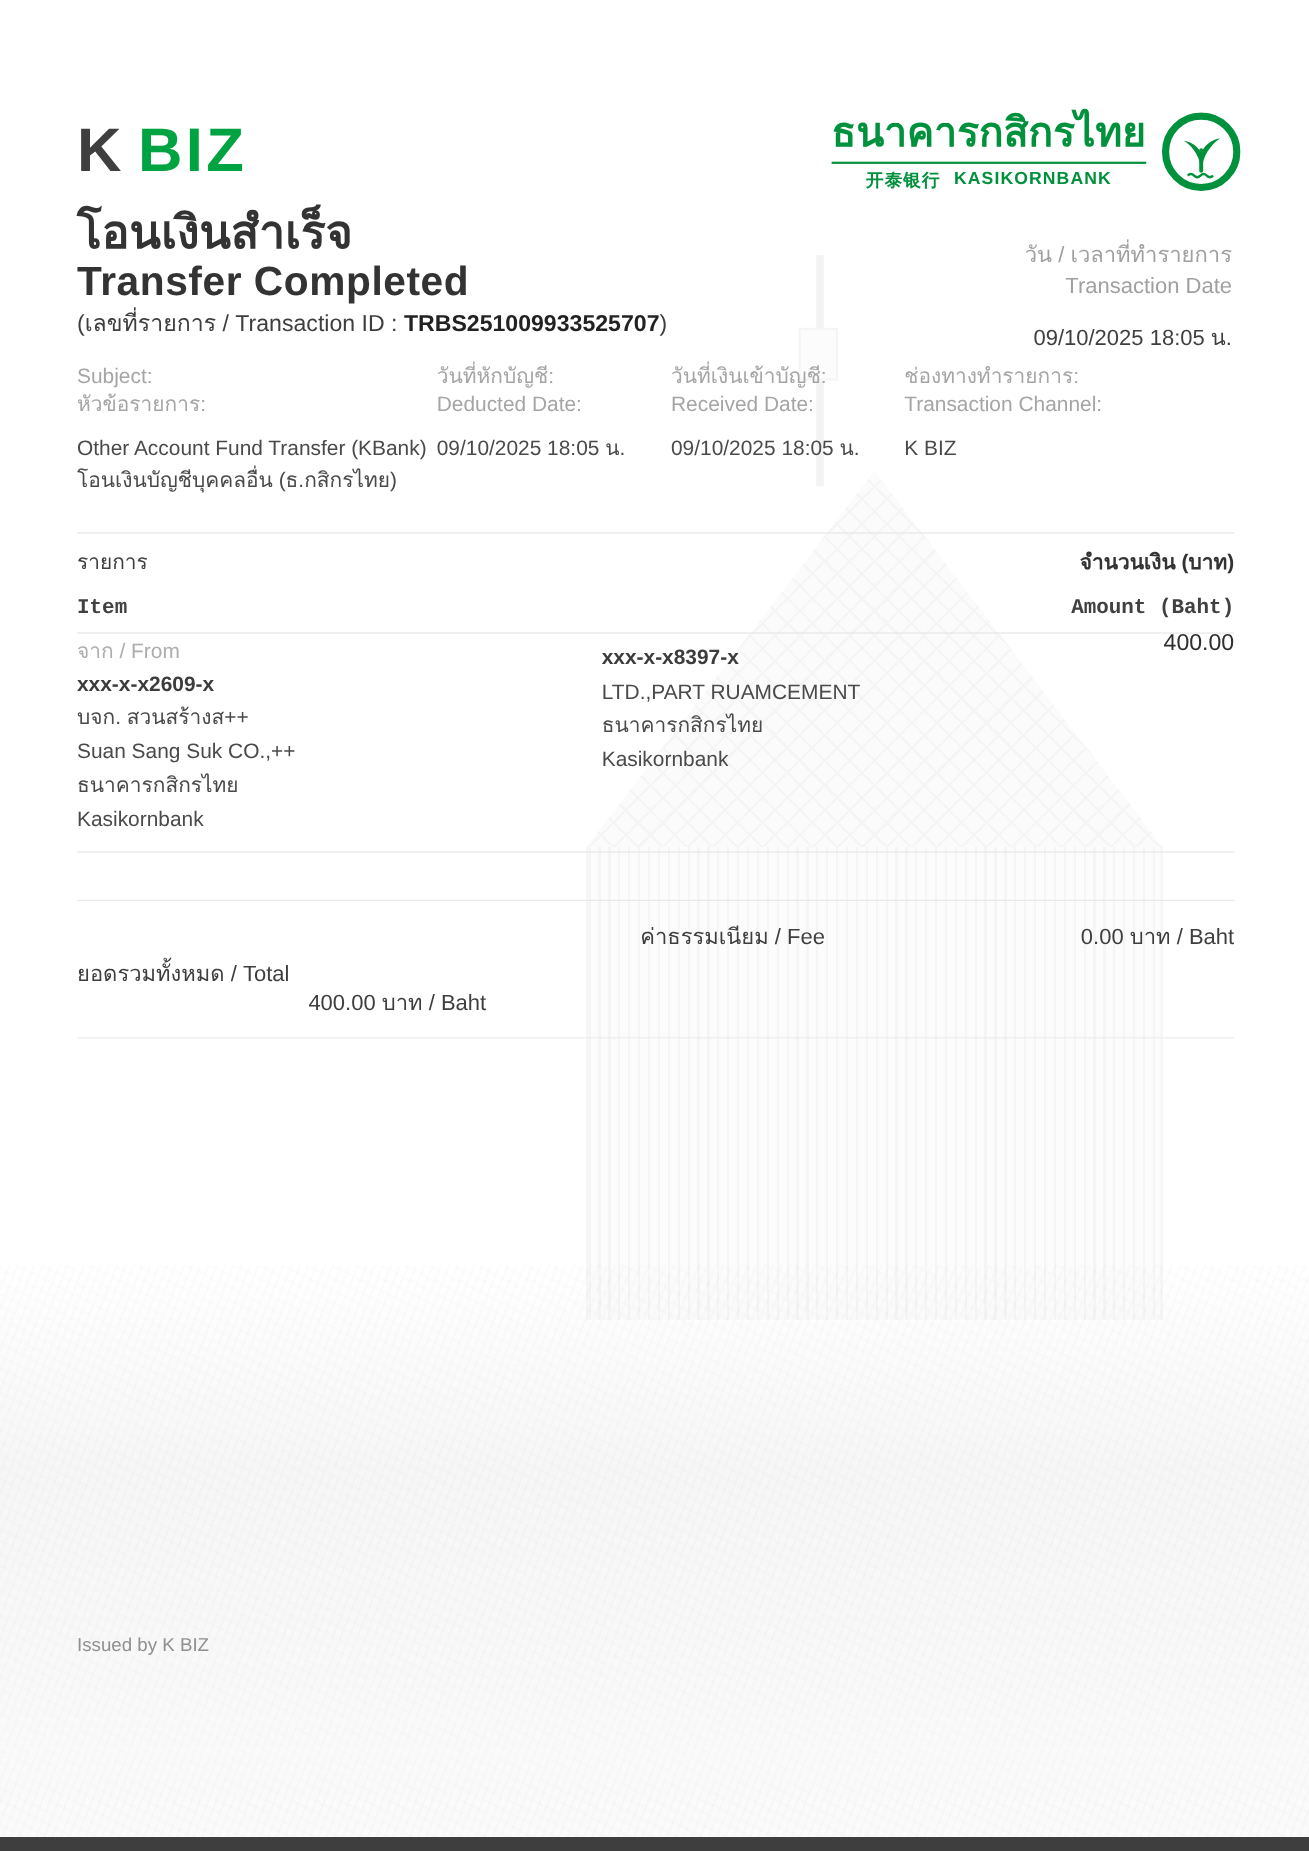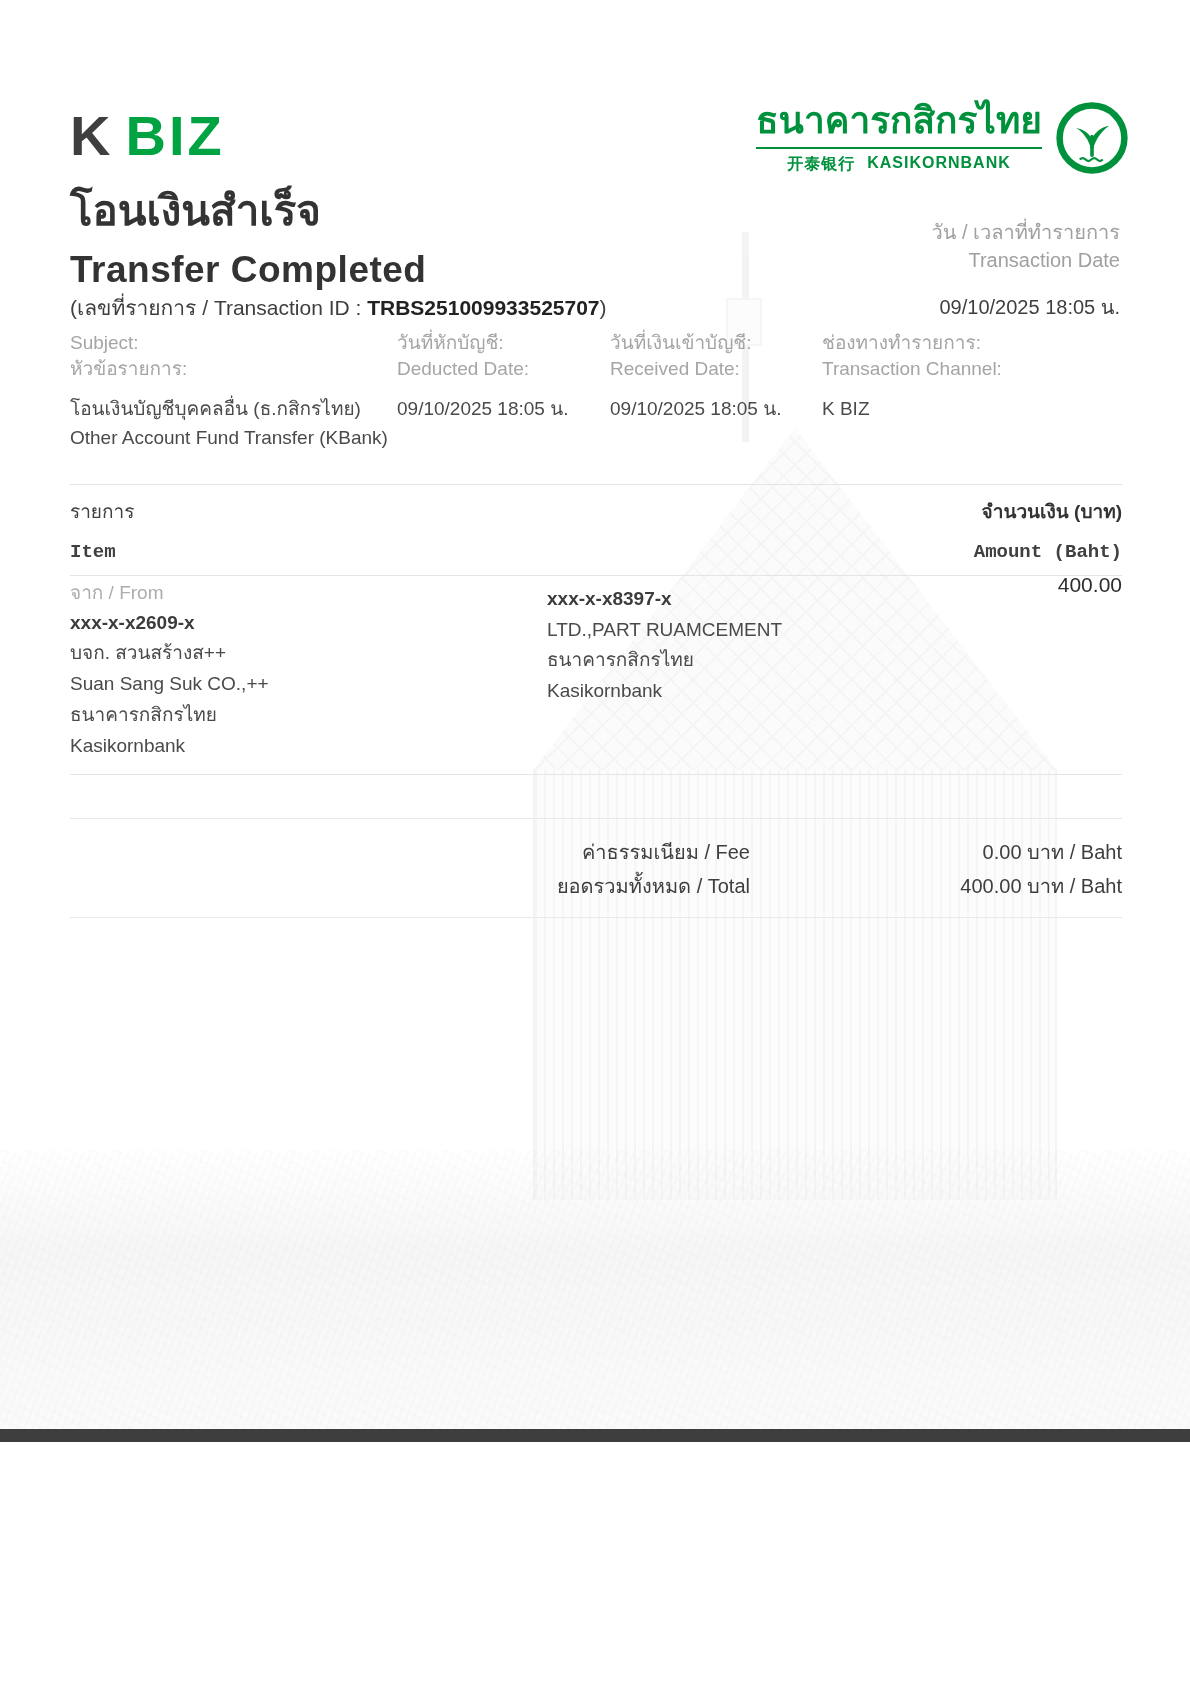--- a/index.html
+++ b/index.html
@@ -1,18 +1,18 @@
 <!DOCTYPE html>
 <html><head>
 <meta charset="utf-8">
 <style>
   * { margin:0; padding:0; box-sizing:border-box; }
   html, body { background:#ffffff; }
   body { font-family:"Liberation Sans","DejaVu Sans",sans-serif; }
-  .page { position:relative; width:1190px; height:1442px; margin:0 auto; background:#ffffff; overflow:hidden; }
+  .page { position:relative; width:1190px; height:1683px; margin:0 auto; background:#ffffff; overflow:hidden; }
 
   
   .watermark { position:absolute; inset:0; z-index:1; opacity:.6; pointer-events:none; }
   .wm-spire { position:absolute; left:742px; top:232px; width:7px; height:210px; background:#ececec; }
   .wm-ornament { position:absolute; left:726px; top:298px; width:36px; height:48px; border:2px solid #efefef; background:#fbfbfb; }
   .wm-roof { position:absolute; left:533px; top:428px; width:524px; height:342px;
              clip-path:polygon(50% 0, 100% 100%, 0 100%);
              background-color:#fafafa;
              background-image:repeating-linear-gradient(45deg,#f0f0f0 0 2px,transparent 2px 16px),
                               repeating-linear-gradient(-45deg,#f0f0f0 0 2px,transparent 2px 16px); }
@@ -34,21 +34,21 @@
   .bank-block { position:absolute; top:102px; right:62px; display:flex; align-items:center; gap:14px; }
   .bank-names { text-align:center; }
   .bank-name-th { color:#00913d; font-size:37px; font-weight:bold; line-height:1.05; }
   .bank-name-sub { margin-top:6px; padding-top:5px; border-top:2px solid #00913d; color:#00913d;
                    font-size:16px; font-weight:bold; letter-spacing:1px; display:flex; gap:12px; justify-content:center; }
   .bank-logo { width:72px; height:72px; flex:0 0 auto; }
 
   
   .title-block { position:absolute; left:70px; top:188px; }
   .title-th { font-size:42px; font-weight:bold; color:#333333; line-height:1.1; }
-  .title-en { font-size:37px; font-weight:bold; color:#333333; margin-top:15px; letter-spacing:.5px; }
+  .title-en { font-size:37px; font-weight:bold; color:#333333; margin-top:1px; letter-spacing:.5px; }
   .txn-line { margin-top:0; font-size:21px; color:#3e3e3e; }
   .txn-id   { font-weight:bold; color:#222222; }
 
   .date-block { position:absolute; right:70px; top:218px; text-align:right; }
   .date-label { color:#a0a0a0; font-size:20px; line-height:1.4; }
   .date-value { margin-top:17px; color:#3f3f3f; font-size:20px; }
 
   
   .info-grid { position:absolute; left:70px; top:330px; width:1052px; display:grid; grid-template-columns:327px 213px 212px 1fr; }
   .info-label { color:#a5a5a5; font-size:19px; line-height:1.35; }
@@ -68,21 +68,21 @@
   .ft-grid { display:grid; grid-template-columns:437px 1fr;gap:40px; }
   .ft-label { color:#adadad; font-size:19px; line-height:1.25; }
   .ft-row { margin-top:6px; font-size:19px; color:#4a4a4a; line-height:1.3; }
   .ft-account { font-weight:bold; color:#3c3c3c; }
   .amount-value { position:absolute; top:8px; right:0; font-size:21px; font-weight:normal; color:#2e2e2e; }
 
   
   .summary { position:absolute; left:70px; top:818px; width:1052px;
              border-top:1px solid #e7e7e7; border-bottom:1px solid #eaeaea; padding:20px 0 18px; }
   .sum-row { display:flex; justify-content:flex-end; align-items:baseline; font-size:20px; color:#3e3e3e; line-height:1.3; }
-  .sum-row + .sum-row { margin-top:8px; }
+  .sum-row + .sum-row { margin-top:8px;flex-direction:column; }
   .sum-value { width:372px; text-align:right; }
 
   
   .issued { position:absolute; left:70px; top:1486px; color:#8f8f8f; font-size:17px; }
   .bottom-bar { position:absolute; left:0; right:0; bottom:0; height:13px; background:#3e3e3e; z-index:3; }
 </style>
 </head>
 <body>
 
 <div class="page">
@@ -131,22 +131,22 @@
       <div class="date-value">09/10/2025 18:05 น.</div>
     </div>
 
     <div class="info-grid">
       <div>
         <div class="info-label">
           <div>Subject:</div>
           <div>หัวข้อรายการ:</div>
         </div>
         <div class="info-value">
+          <div>Other Account Fund Transfer (KBank)</div>
           <div>โอนเงินบัญชีบุคคลอื่น (ธ.กสิกรไทย)</div>
-          <div>Other Account Fund Transfer (KBank)</div>
         </div>
       </div>
       <div>
         <div class="info-label">
           <div>วันที่หักบัญชี:</div>
           <div>Deducted Date:</div>
         </div>
         <div class="info-value">
           <div>09/10/2025 18:05 น.</div>
         </div>

